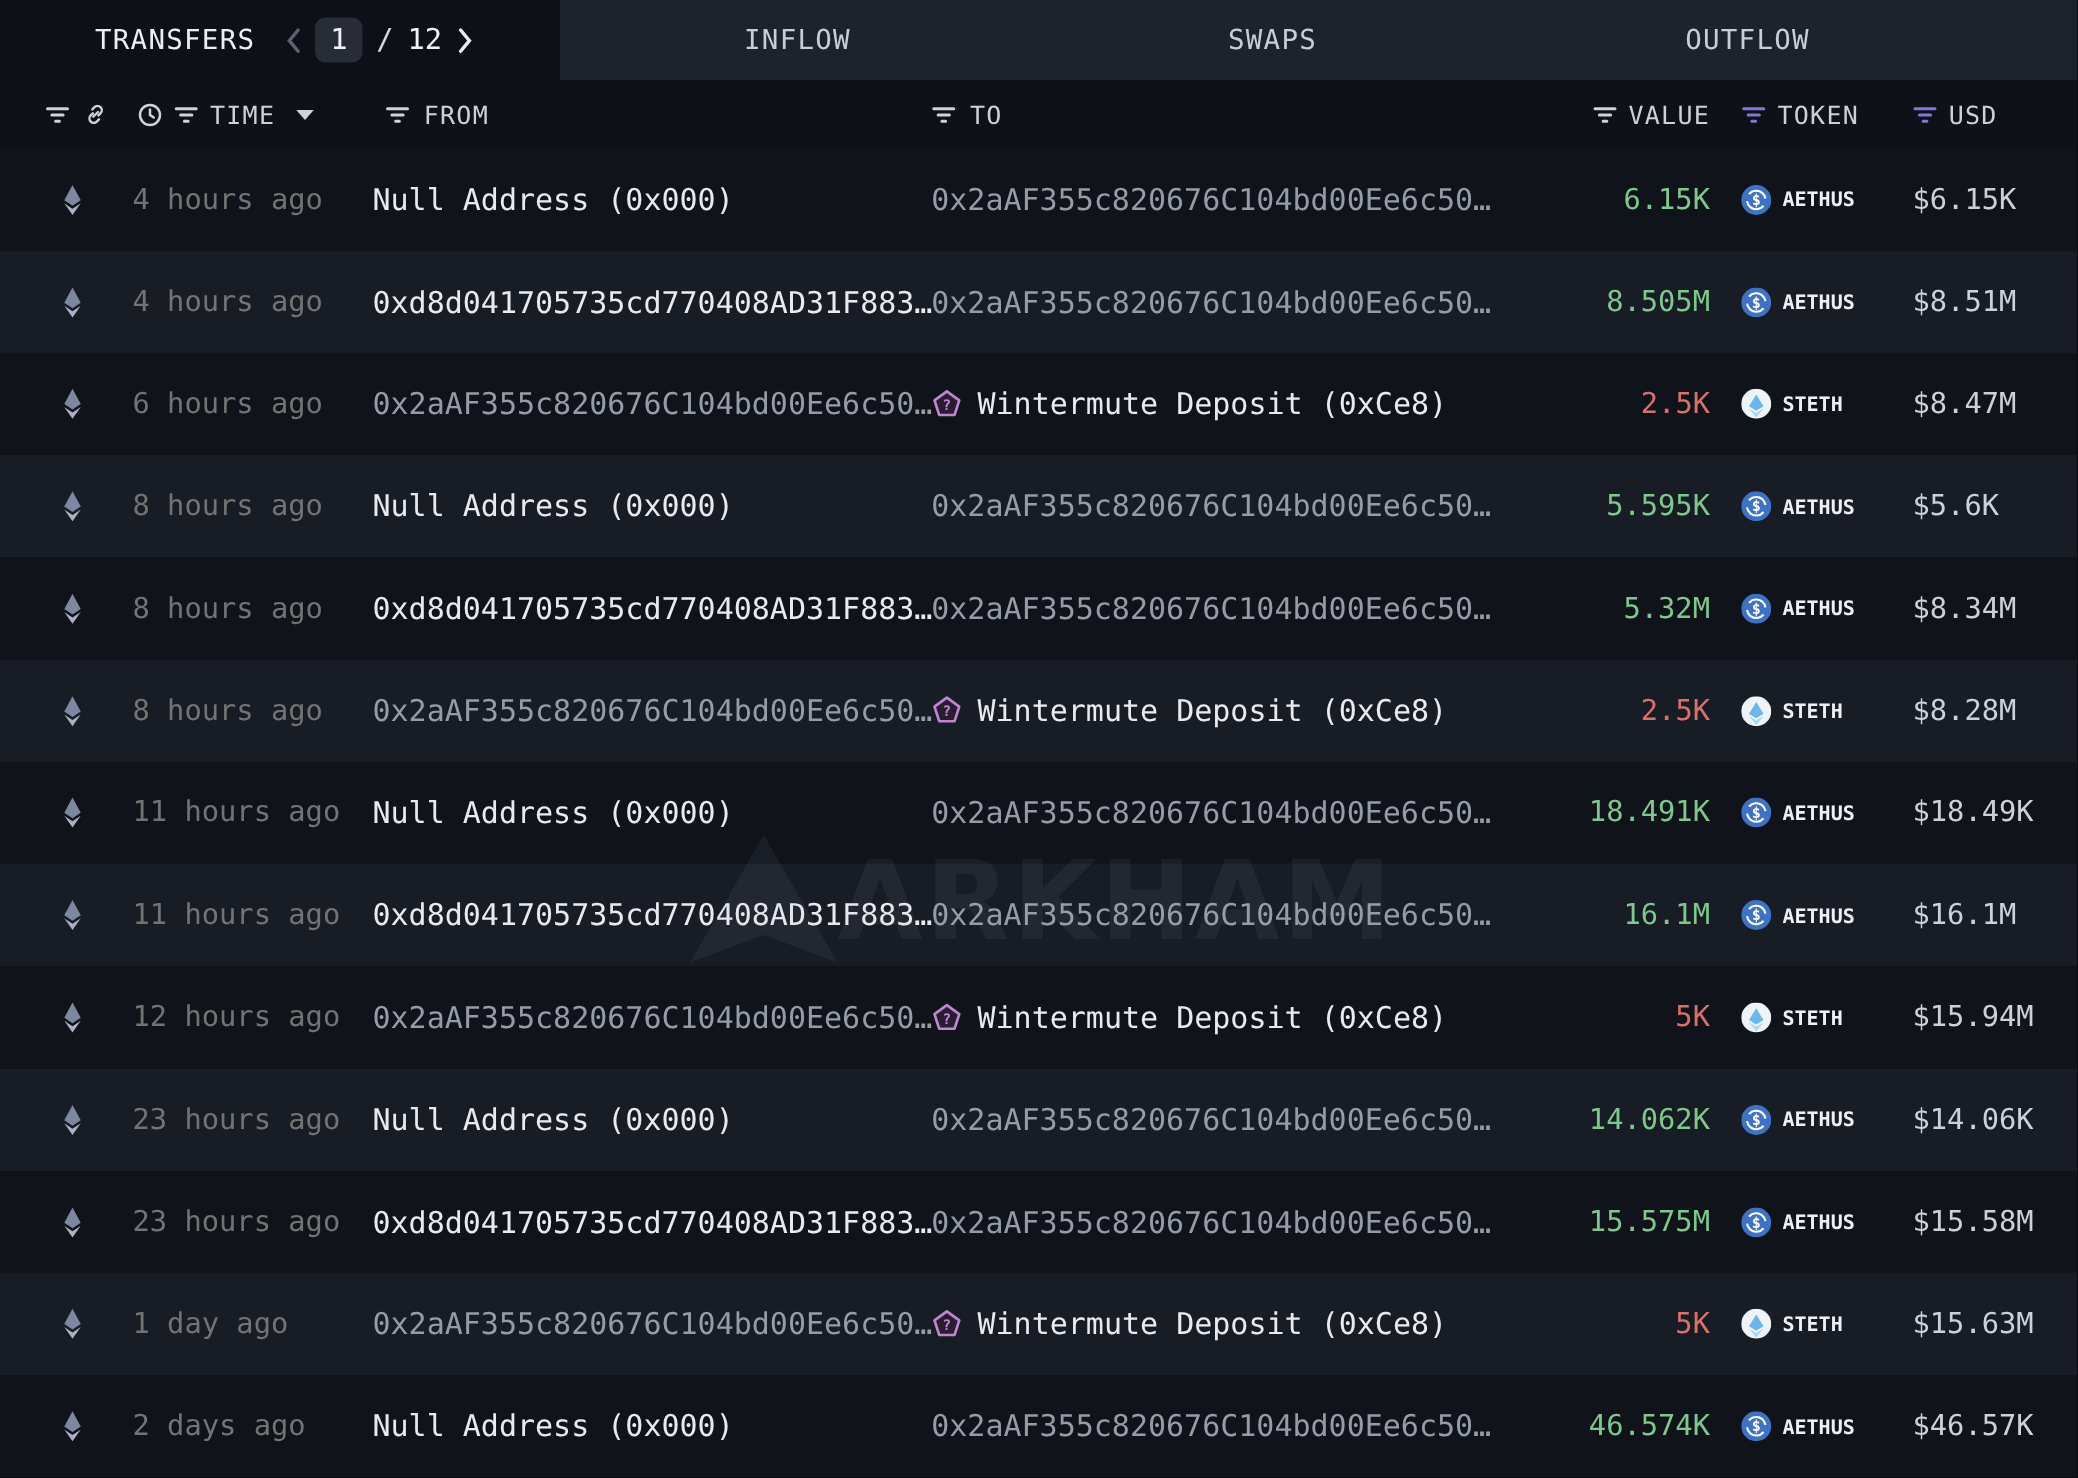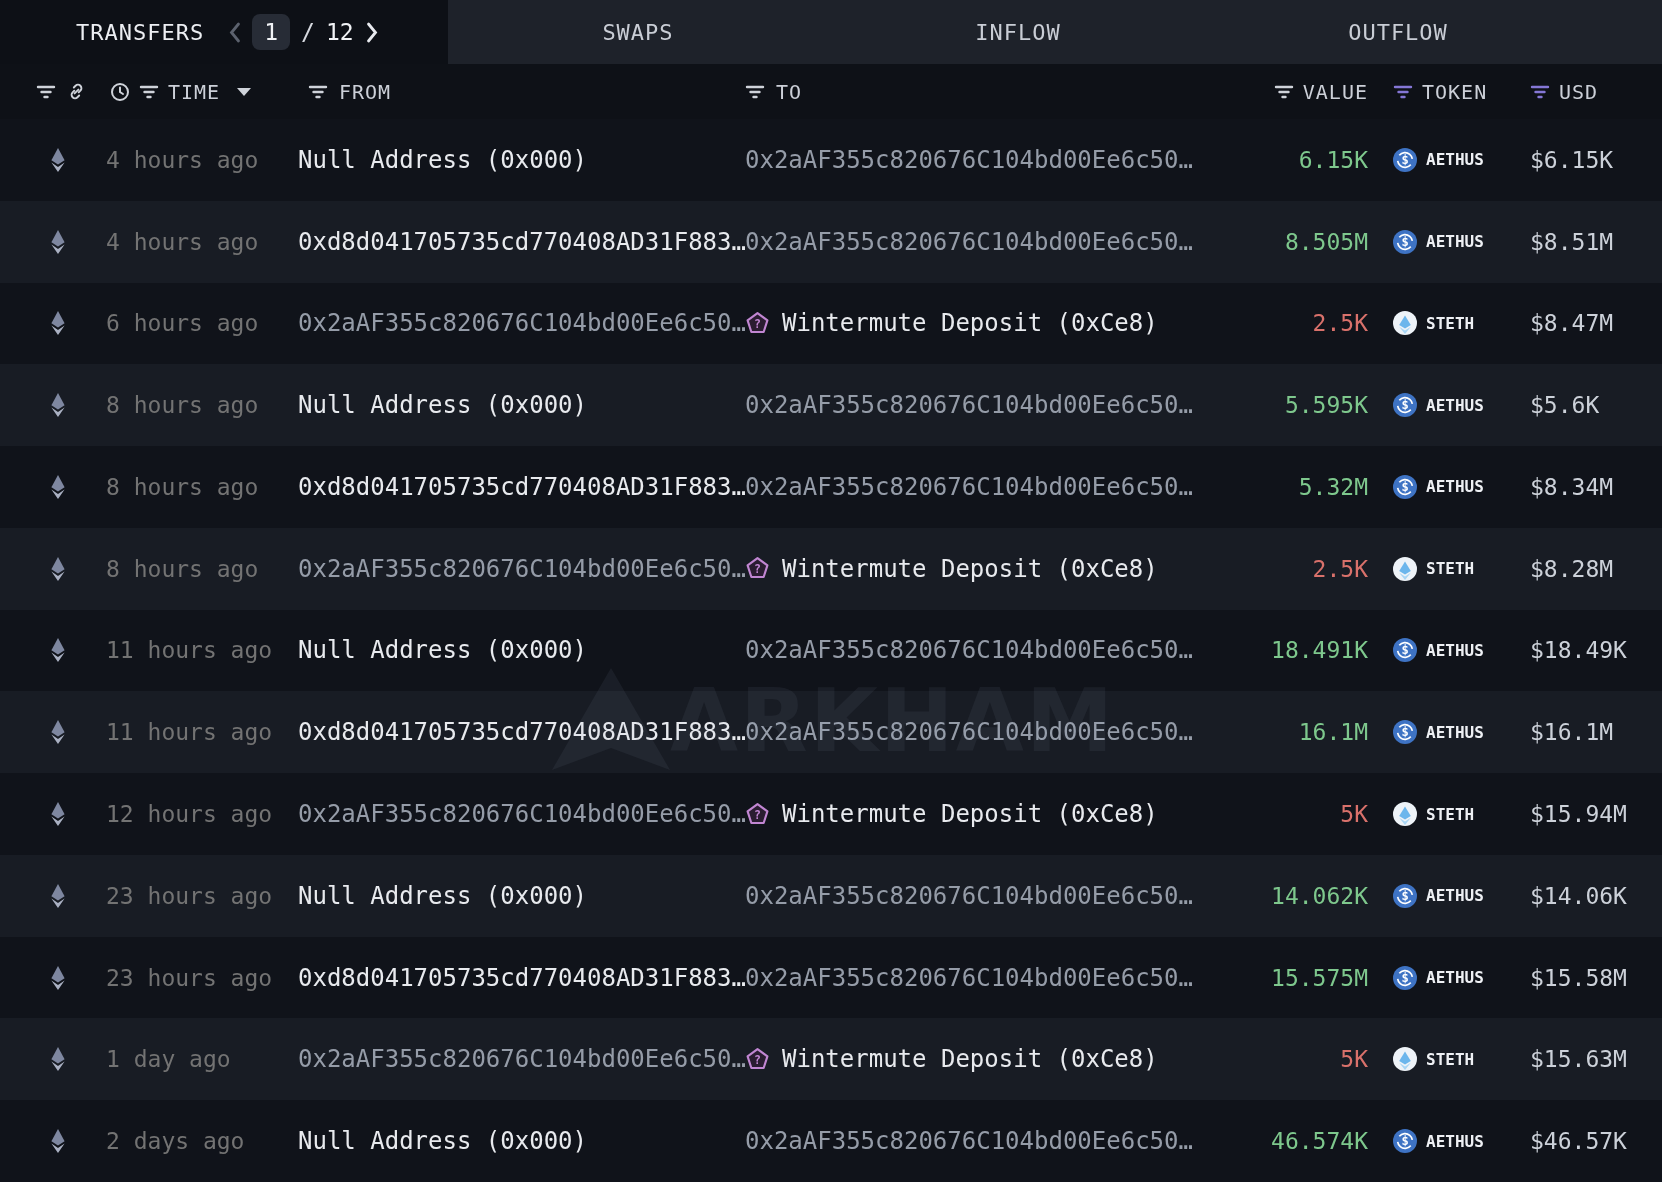--- a/index.html
+++ b/index.html
@@ -153,24 +153,24 @@
         <span class="page-pill">1</span>
         <span class="page-sep">/</span>
         <span class="page-total">12</span>
         <svg class="chev next" viewBox="0 0 12 21">
             <use href="#chevR-g"></use>
           </svg>
       </span>
     </div>
     <div class="tabs-rest">
       <div class="tab-inactive">
-        <span>SWAPS</span>
+        <span>INFLOW</span>
       </div>
       <div class="tab-inactive">
-        <span>INFLOW</span>
+        <span>SWAPS</span>
       </div>
       <div class="tab-inactive">
         <span>OUTFLOW</span>
       </div>
     </div>
   </div>
 
   <div class="colheader">
     <div class="cell c-icon">
       <svg class="flt" viewBox="0 0 20 16">

